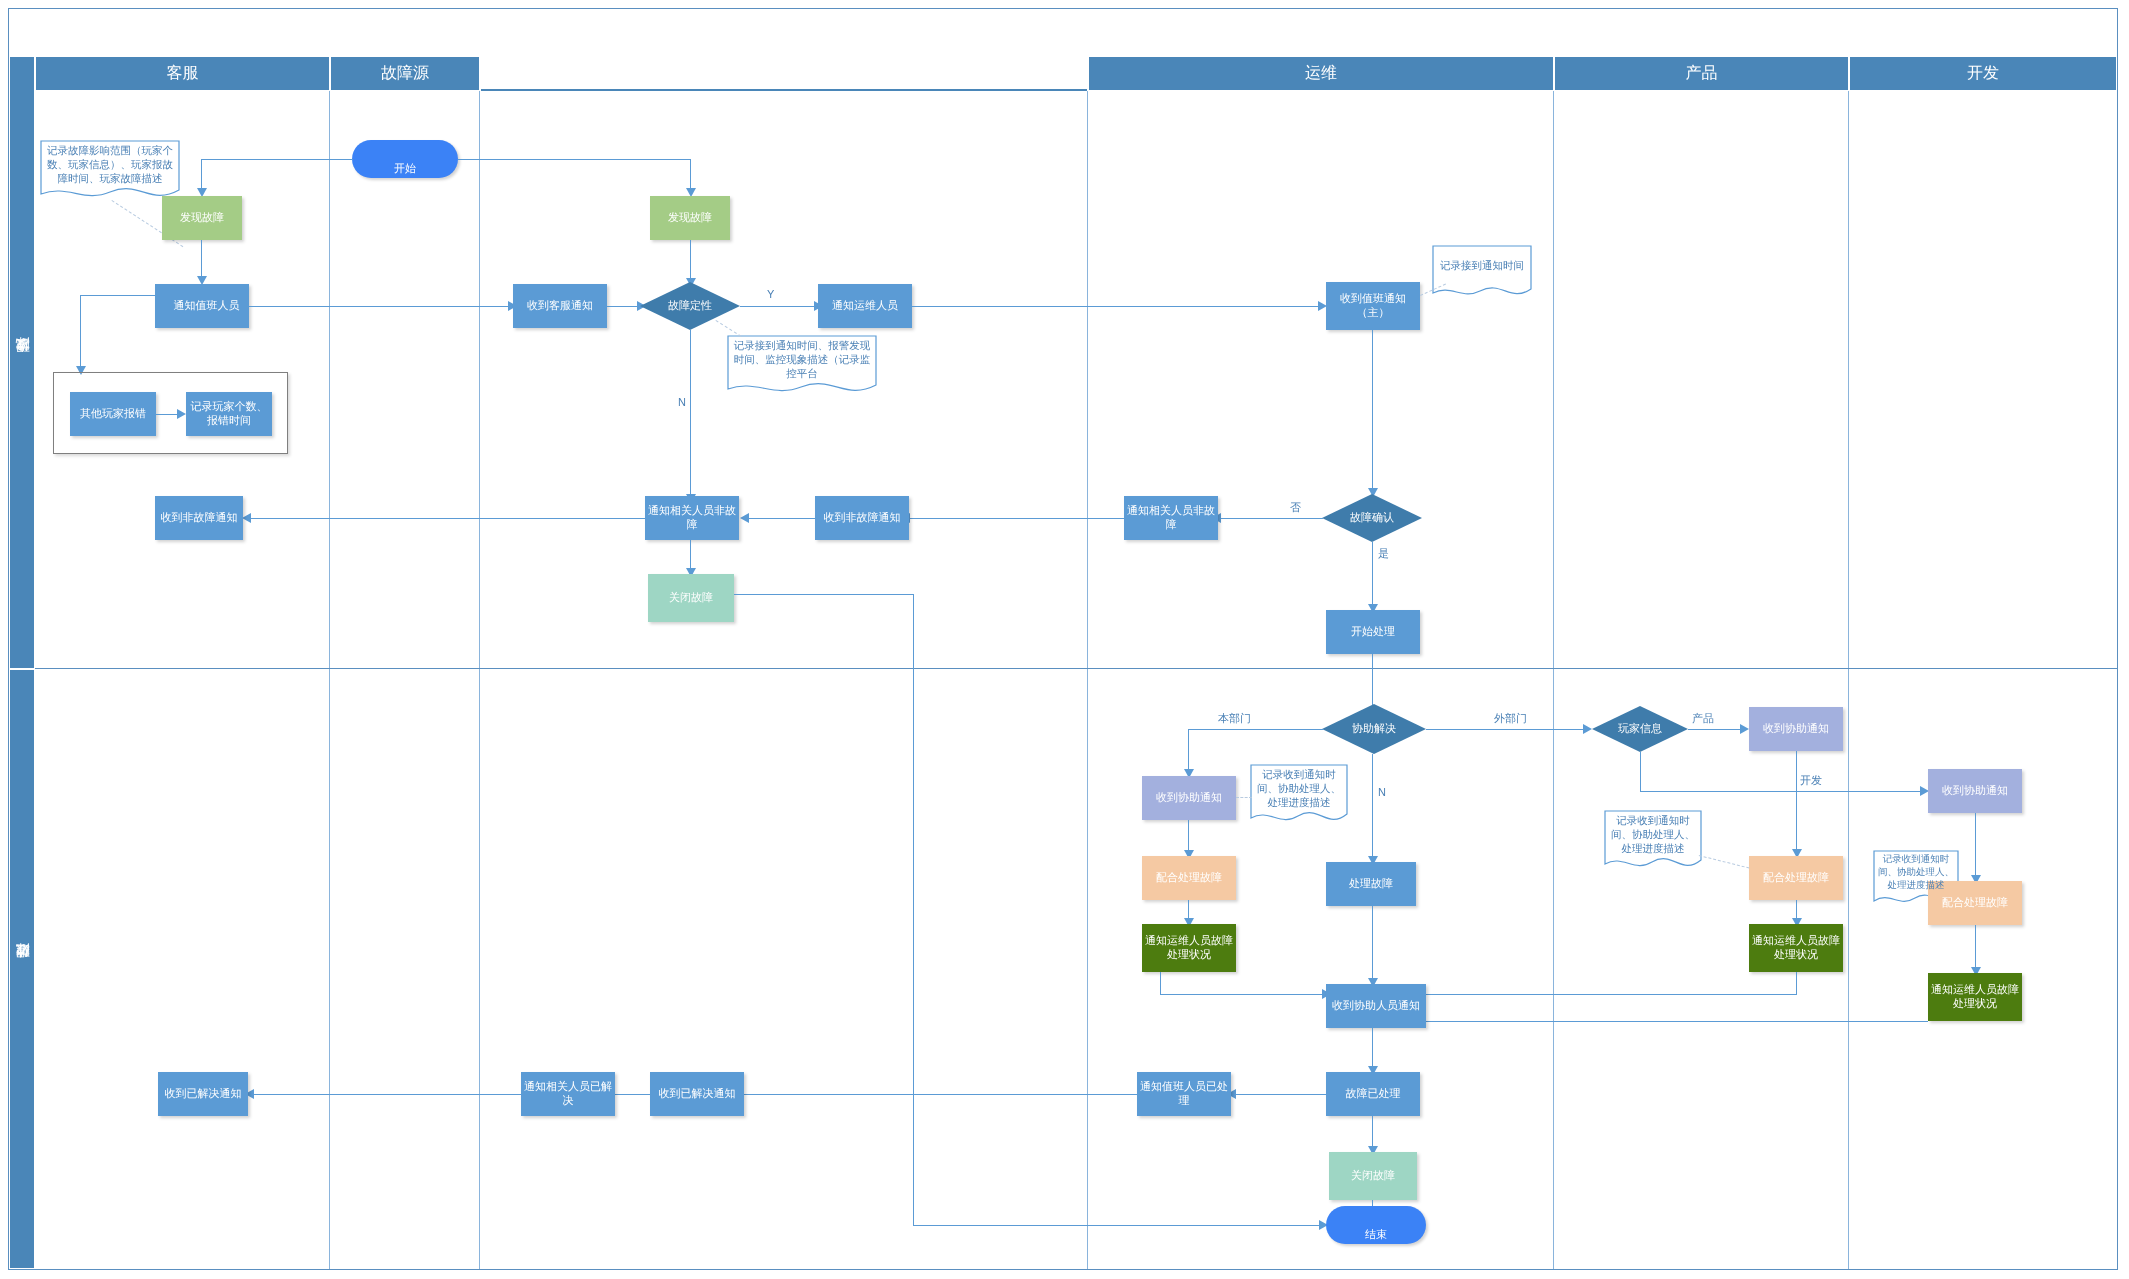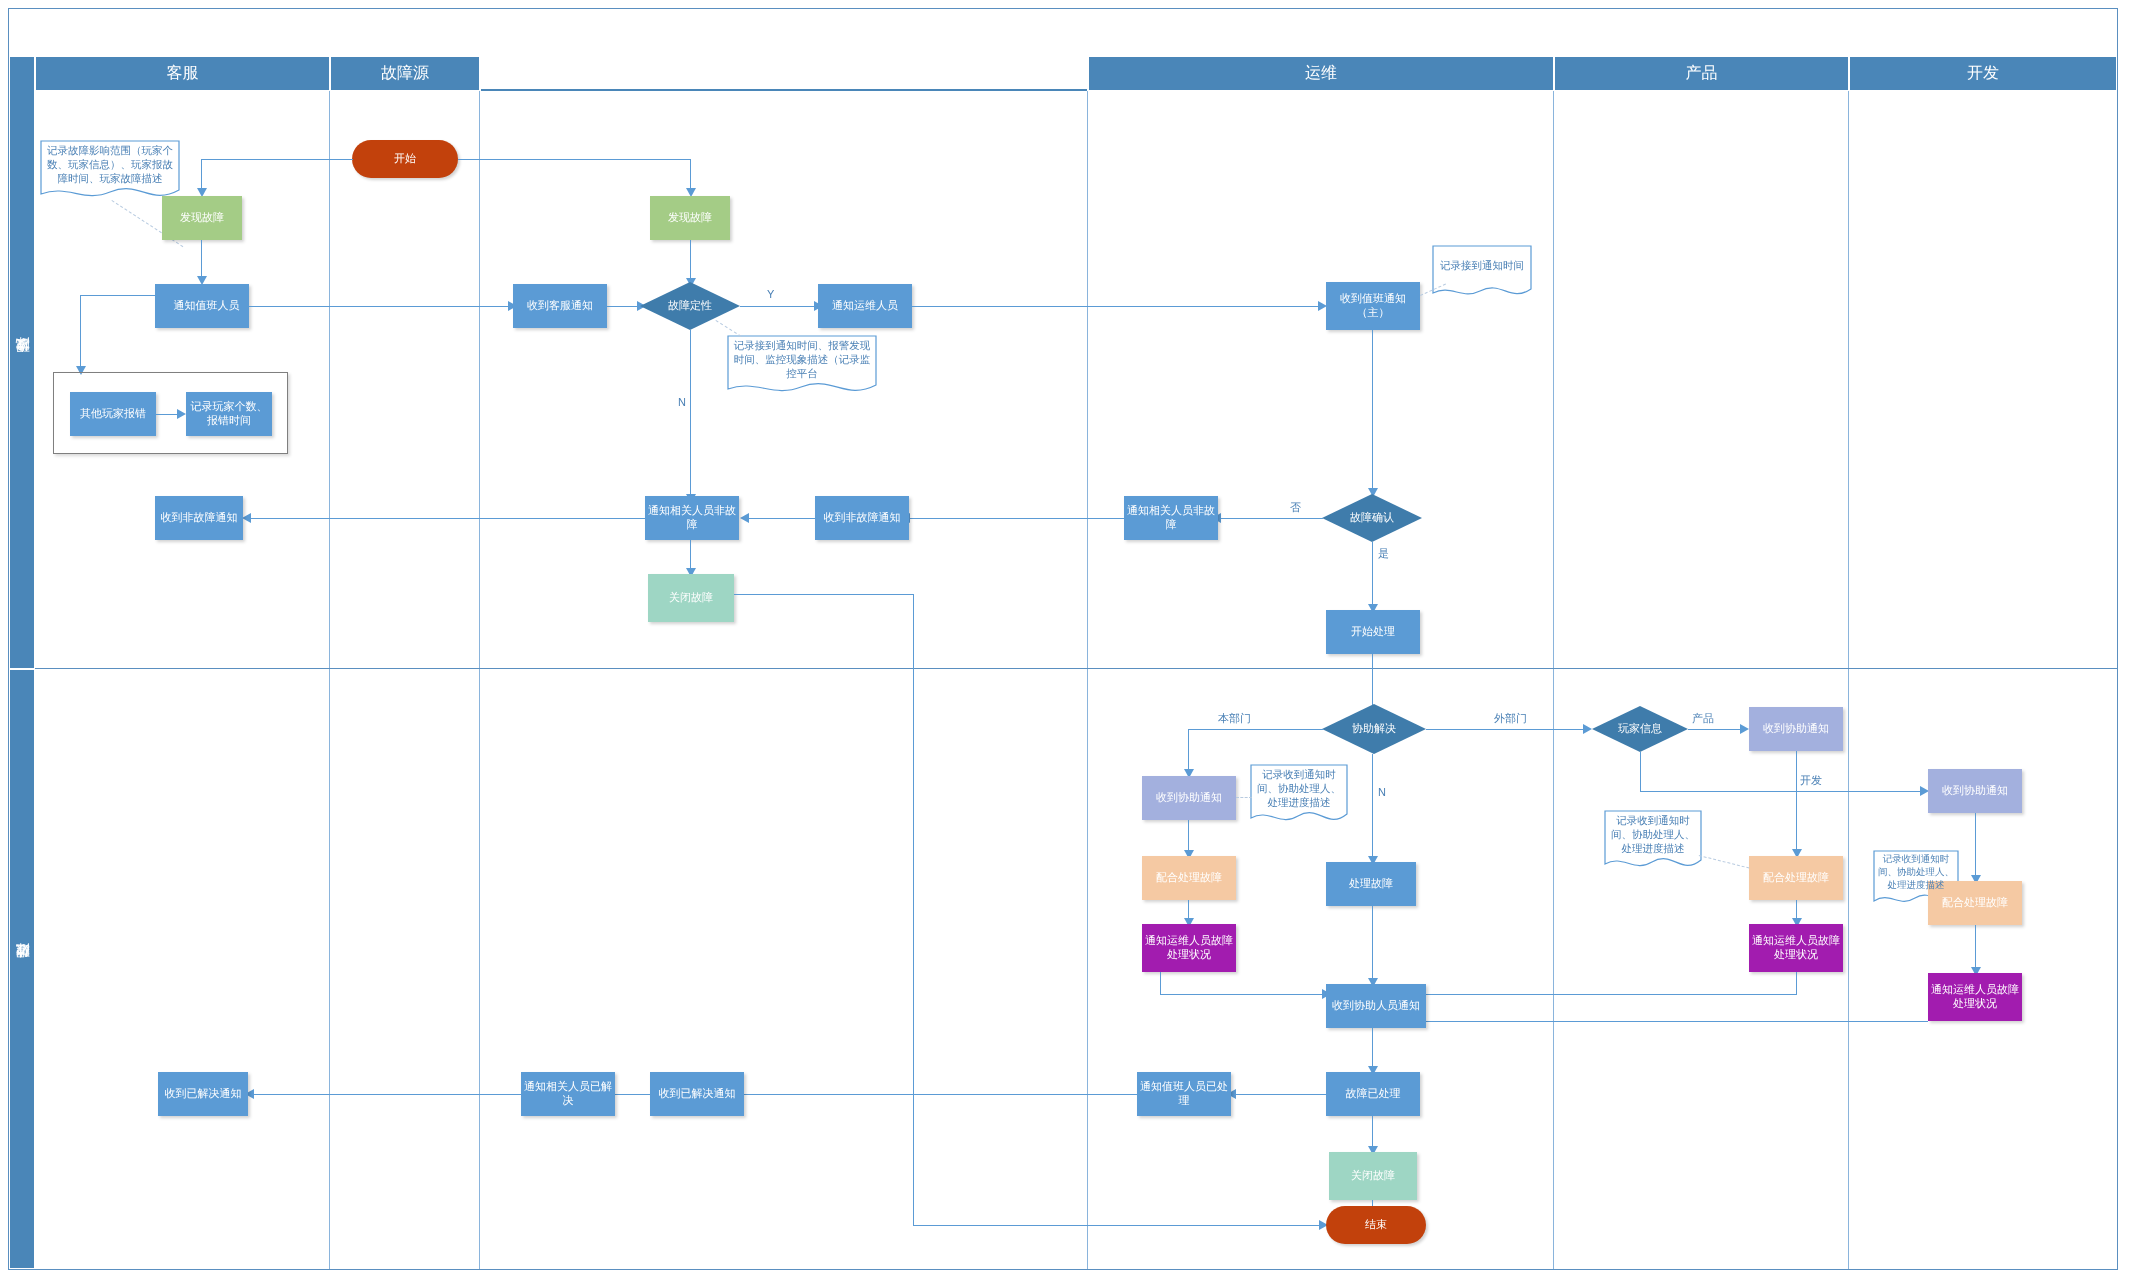--- a/index.html
+++ b/index.html
@@ -27,22 +27,22 @@
 
   
   .node{position:absolute;box-sizing:border-box;display:flex;align-items:center;justify-content:center;
         text-align:center;color:#ffffff;font-size:11px;line-height:1.25;padding:2px 3px;
         box-shadow:2px 2px 3px rgba(0,0,0,.18);}
   .n-blue{background:#5b9bd5;}
   .n-green{background:#a4cc86;}
   .n-teal{background:#9ed6c4;}
   .n-periw{background:#a3b0de;}
   .n-peach{background:#f5c9a3;}
-  .n-pink{background:#a21caf;}
-  .n-gray{background:#c2410c;border-radius:22px;}
+  .n-pink{background:#4d7c0f;}
+  .n-gray{background:#3b82f6;border-radius:22px;align-items:flex-end;}
 
   
   .diamond{position:absolute;display:flex;align-items:center;justify-content:center;}
   .diamond .dshape{position:absolute;left:0;top:0;width:100%;height:100%;background:#3f7cab;
         clip-path:polygon(50% 0,100% 50%,50% 100%,0 50%);}
   .diamond .dtxt{position:relative;color:#fff;font-size:11px;z-index:2;text-align:center;line-height:1.2;}
 
   
   .note{position:absolute;box-sizing:border-box;color:#4a80b5;font-size:10.5px;line-height:1.35;
         text-align:center;padding:3px 4px 0 4px;}

